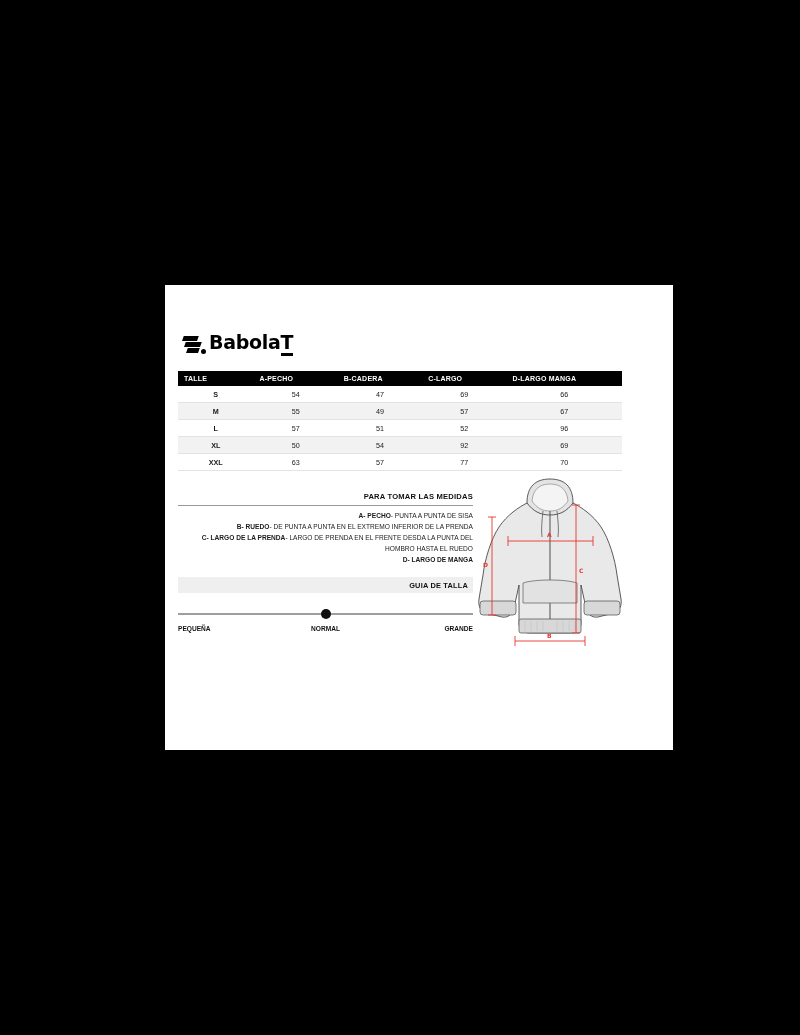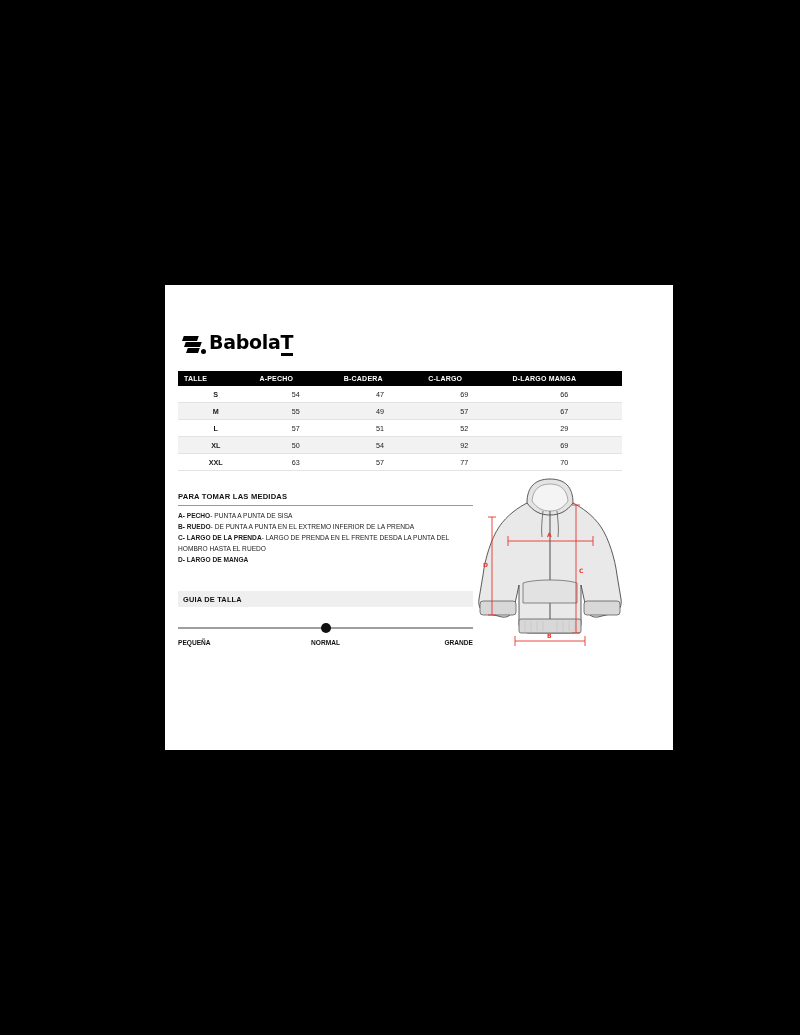--- a/index.html
+++ b/index.html
@@ -100,40 +100,41 @@
   .size-table col.k2 { width: 19%; }
   .size-table col.k3 { width: 19%; }
   .size-table col.k4 { width: 26%; }
 
   
   .instructions {
     position: absolute;
     left: 13px;
     top: 207px;
     width: 295px;
+    text-align: right;
   }
   .inst-title {
     font-size: 7.6px;
     font-weight: bold;
     color: #111;
     letter-spacing: 0.2px;
     padding-bottom: 4px;
     border-bottom: 0.8px solid #9a9a9a;
     margin-bottom: 5px;
   }
   .inst-line {
     font-size: 6.6px;
     color: #1a1a1a;
     line-height: 1.55;
     margin: 0 0 1px 0;
   }
   .inst-line b { font-weight: bold; }
 
   .guide-title {
-    margin-top: 26px;
+    margin-top: 12px;
     background: #efefef;
     font-size: 7.4px;
     font-weight: bold;
     color: #111;
     padding: 3.5px 5px;
     letter-spacing: 0.2px;
   }
   .slider-wrap {
     position: relative;
     margin-top: 16px;
@@ -223,21 +224,21 @@
           <td>55</td>
           <td>49</td>
           <td>57</td>
           <td>67</td>
         </tr>
         <tr>
           <td class="c0">L</td>
           <td>57</td>
           <td>51</td>
           <td>52</td>
-          <td>29</td>
+          <td>96</td>
         </tr>
         <tr>
           <td class="c0">XL</td>
           <td>50</td>
           <td>54</td>
           <td>92</td>
           <td>69</td>
         </tr>
         <tr>
           <td class="c0">XXL</td>

